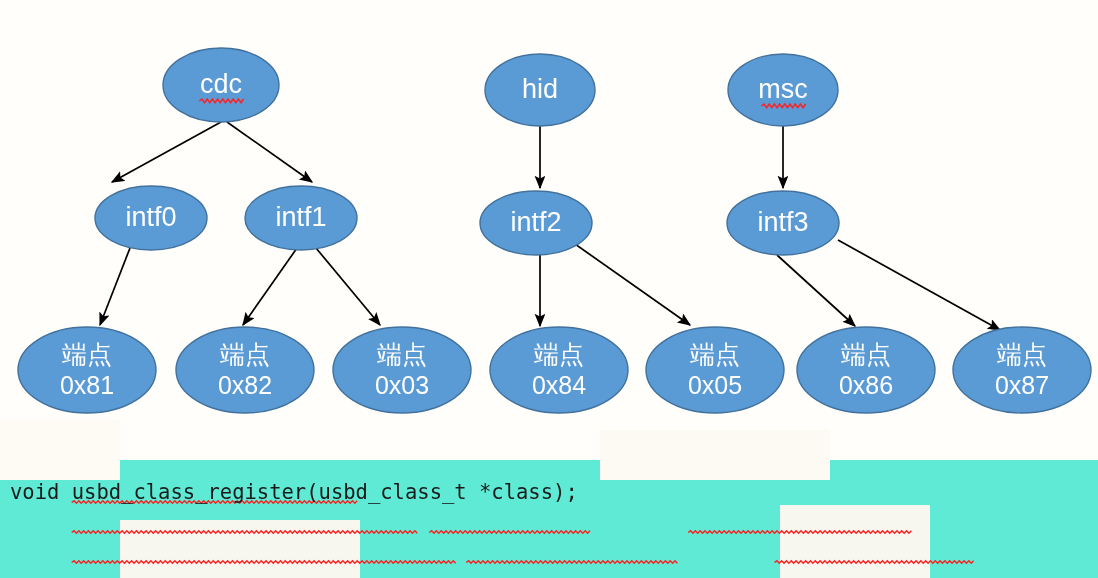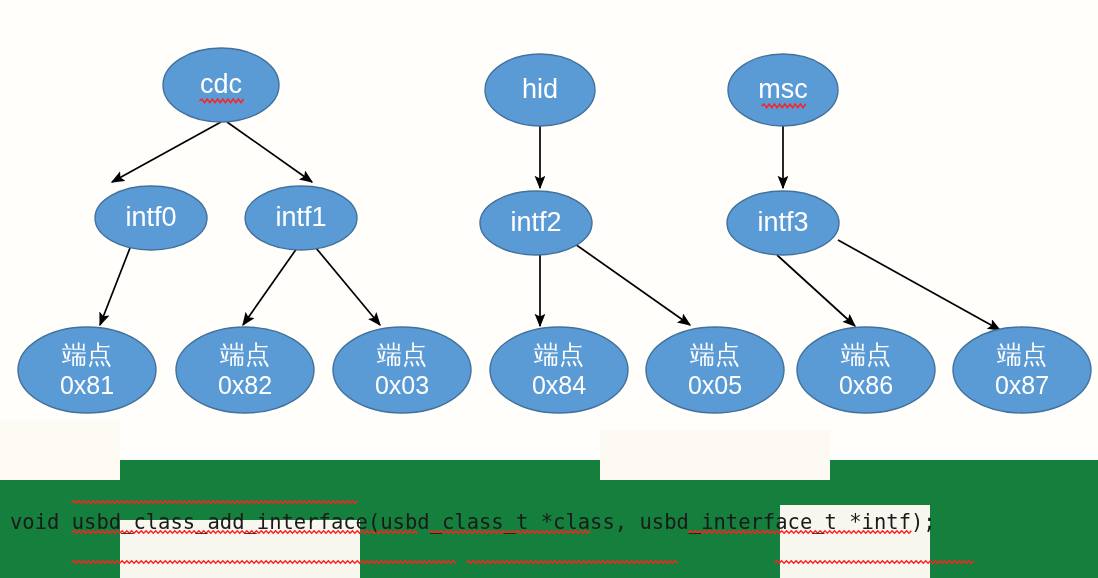--- a/index.html
+++ b/index.html
@@ -4,21 +4,21 @@
 <style>
   html, body {
     margin: 0;
     padding: 0;
     background: #ffffff;
   }
   #page {
     position: relative;
     width: 1098px;
     height: 578px;
-    background: #15803d;
+    background: #5eead4;
     overflow: hidden;
     font-family: "Liberation Sans", sans-serif;
   }
   
   .tint {
     position: absolute;
     pointer-events: none;
   }
   #tint-a { left: 0;    top: 0;   width: 1098px; height: 460px; background: #fffefb; }
   #tint-b { left: 0;    top: 420px; width: 120px; height: 60px;  background: #fdfbf4; }
@@ -190,23 +190,23 @@
         <g>
           <ellipse cx="1022" cy="370" rx="69" ry="43" class="node-ellipse" fill="url(#nodeGrad)"></ellipse>
           <text x="1022" y="356" class="node-label small">端点</text>
           <text x="1022" y="387" class="node-label small">0x87</text>
         </g>
       </g>
   </svg>
 
   <div id="code-block"><div class="code-line"><svg class="code-squiggles" width="1080" height="30">
           <path d="M61.65,25.5 L64.05,23.8 L66.45,26.2 L68.85000000000001,23.8 L71.25000000000001,26.2 L73.65000000000002,23.8 L76.05000000000003,26.2 L78.45000000000003,23.8 L80.85000000000004,26.2 L83.25000000000004,23.8 L85.65000000000005,26.2 L88.05000000000005,23.8 L90.45000000000006,26.2 L92.85000000000007,23.8 L95.25000000000007,26.2 L97.65000000000008,23.8 L100.05000000000008,26.2 L102.45000000000009,23.8 L104.8500000000001,26.2 L107.2500000000001,23.8 L109.6500000000001,26.2 L112.05000000000011,23.8 L114.45000000000012,26.2 L116.85000000000012,23.8 L119.25000000000013,26.2 L121.65000000000013,23.8 L124.05000000000014,26.2 L126.45000000000014,23.8 L128.85000000000014,26.2 L131.25000000000014,23.8 L133.65000000000015,26.2 L136.05000000000015,23.8 L138.45000000000016,26.2 L140.85000000000016,23.8 L143.25000000000017,26.2 L145.65000000000018,23.8 L148.05000000000018,26.2 L150.4500000000002,23.8 L152.8500000000002,26.2 L155.2500000000002,23.8 L157.6500000000002,26.2 L160.0500000000002,23.8 L162.45000000000022,26.2 L164.85000000000022,23.8 L167.25000000000023,26.2 L169.65000000000023,23.8 L172.05000000000024,26.2 L174.45000000000024,23.8 L176.85000000000025,26.2 L179.25000000000026,23.8 L181.65000000000026,26.2 L184.05000000000027,23.8 L186.45000000000027,26.2 L188.85000000000028,23.8 L191.25000000000028,26.2 L193.6500000000003,23.8 L196.0500000000003,26.2 L198.4500000000003,23.8 L200.8500000000003,26.2 L203.2500000000003,23.8 L205.65000000000032,26.2 L208.05000000000032,23.8 L210.45000000000033,26.2 L212.85000000000034,23.8 L215.25000000000034,26.2 L217.65000000000035,23.8 L220.05000000000035,26.2 L222.45000000000036,23.8 L224.85000000000036,26.2 L227.25000000000037,23.8 L229.65000000000038,26.2 L232.05000000000038,23.8 L234.4500000000004,26.2 L236.8500000000004,23.8 L239.2500000000004,26.2 L241.6500000000004,23.8 L244.0500000000004,26.2 L246.45000000000041,23.8 L248.85000000000042,26.2 L251.25000000000043,23.8 L253.65000000000043,26.2 L256.0500000000004,23.8 L258.4500000000004,26.2 L260.85000000000036,23.8 L263.25000000000034,26.2 L265.6500000000003,23.8 L268.0500000000003,26.2 L270.4500000000003,23.8 L272.85000000000025,26.2 L275.2500000000002,23.8 L277.6500000000002,26.2 L280.0500000000002,23.8 L282.45000000000016,26.2 L284.85000000000014,23.8 L287.2500000000001,26.2 L289.6500000000001,23.8 L292.05000000000007,26.2 L294.45000000000005,23.8 L296.85,26.2 L299.25,23.8 L301.65,26.2 L304.04999999999995,23.8 L306.44999999999993,26.2 L308.8499999999999,23.8 L311.2499999999999,26.2 L313.64999999999986,23.8 L316.04999999999984,26.2 L318.4499999999998,23.8 L320.8499999999998,26.2 L323.2499999999998,23.8 L325.64999999999975,26.2 L328.0499999999997,23.8 L330.4499999999997,26.2 L332.8499999999997,23.8 L335.24999999999966,26.2 L337.64999999999964,23.8 L340.0499999999996,26.2 L342.4499999999996,23.8 L344.84999999999957,26.2 L347.24999999999955,23.8" class="squiggle"></path>
-        </svg></div><div class="code-line"><svg class="code-squiggles" width="1080" height="30">
+        </svg><span class="code-text">void usbd_class_register(usbd_class_t *class);</span></div><div class="code-line"><svg class="code-squiggles" width="1080" height="30">
           <path d="M61.65,25.5 L64.05,23.8 L66.45,26.2 L68.85000000000001,23.8 L71.25000000000001,26.2 L73.65000000000002,23.8 L76.05000000000003,26.2 L78.45000000000003,23.8 L80.85000000000004,26.2 L83.25000000000004,23.8 L85.65000000000005,26.2 L88.05000000000005,23.8 L90.45000000000006,26.2 L92.85000000000007,23.8 L95.25000000000007,26.2 L97.65000000000008,23.8 L100.05000000000008,26.2 L102.45000000000009,23.8 L104.8500000000001,26.2 L107.2500000000001,23.8 L109.6500000000001,26.2 L112.05000000000011,23.8 L114.45000000000012,26.2 L116.85000000000012,23.8 L119.25000000000013,26.2 L121.65000000000013,23.8 L124.05000000000014,26.2 L126.45000000000014,23.8 L128.85000000000014,26.2 L131.25000000000014,23.8 L133.65000000000015,26.2 L136.05000000000015,23.8 L138.45000000000016,26.2 L140.85000000000016,23.8 L143.25000000000017,26.2 L145.65000000000018,23.8 L148.05000000000018,26.2 L150.4500000000002,23.8 L152.8500000000002,26.2 L155.2500000000002,23.8 L157.6500000000002,26.2 L160.0500000000002,23.8 L162.45000000000022,26.2 L164.85000000000022,23.8 L167.25000000000023,26.2 L169.65000000000023,23.8 L172.05000000000024,26.2 L174.45000000000024,23.8 L176.85000000000025,26.2 L179.25000000000026,23.8 L181.65000000000026,26.2 L184.05000000000027,23.8 L186.45000000000027,26.2 L188.85000000000028,23.8 L191.25000000000028,26.2 L193.6500000000003,23.8 L196.0500000000003,26.2 L198.4500000000003,23.8 L200.8500000000003,26.2 L203.2500000000003,23.8 L205.65000000000032,26.2 L208.05000000000032,23.8 L210.45000000000033,26.2 L212.85000000000034,23.8 L215.25000000000034,26.2 L217.65000000000035,23.8 L220.05000000000035,26.2 L222.45000000000036,23.8 L224.85000000000036,26.2 L227.25000000000037,23.8 L229.65000000000038,26.2 L232.05000000000038,23.8 L234.4500000000004,26.2 L236.8500000000004,23.8 L239.2500000000004,26.2 L241.6500000000004,23.8 L244.0500000000004,26.2 L246.45000000000041,23.8 L248.85000000000042,26.2 L251.25000000000043,23.8 L253.65000000000043,26.2 L256.0500000000004,23.8 L258.4500000000004,26.2 L260.85000000000036,23.8 L263.25000000000034,26.2 L265.6500000000003,23.8 L268.0500000000003,26.2 L270.4500000000003,23.8 L272.85000000000025,26.2 L275.2500000000002,23.8 L277.6500000000002,26.2 L280.0500000000002,23.8 L282.45000000000016,26.2 L284.85000000000014,23.8 L287.2500000000001,26.2 L289.6500000000001,23.8 L292.05000000000007,26.2 L294.45000000000005,23.8 L296.85,26.2 L299.25,23.8 L301.65,26.2 L304.04999999999995,23.8 L306.44999999999993,26.2 L308.8499999999999,23.8 L311.2499999999999,26.2 L313.64999999999986,23.8 L316.04999999999984,26.2 L318.4499999999998,23.8 L320.8499999999998,26.2 L323.2499999999998,23.8 L325.64999999999975,26.2 L328.0499999999997,23.8 L330.4499999999997,26.2 L332.8499999999997,23.8 L335.24999999999966,26.2 L337.64999999999964,23.8 L340.0499999999996,26.2 L342.4499999999996,23.8 L344.84999999999957,26.2 L347.24999999999955,23.8 L349.6499999999995,26.2 L352.0499999999995,23.8 L354.4499999999995,26.2 L356.84999999999945,23.8 L359.24999999999943,26.2 L361.6499999999994,23.8 L364.0499999999994,26.2 L366.44999999999936,23.8 L368.84999999999934,26.2 L371.2499999999993,23.8 L373.6499999999993,26.2 L376.0499999999993,23.8 L378.44999999999925,26.2 L380.8499999999992,23.8 L383.2499999999992,26.2 L385.6499999999992,23.8 L388.04999999999916,26.2 L390.44999999999914,23.8 L392.8499999999991,26.2 L395.2499999999991,23.8 L397.64999999999907,26.2 L400.04999999999905,23.8 L402.449999999999,26.2 L404.849999999999,23.8 L407.249999999999,26.2" class="squiggle"></path>
           <path d="M419.22,25.5 L421.62,23.8 L424.02,26.2 L426.41999999999996,23.8 L428.81999999999994,26.2 L431.2199999999999,23.8 L433.6199999999999,26.2 L436.01999999999987,23.8 L438.41999999999985,26.2 L440.8199999999998,23.8 L443.2199999999998,26.2 L445.6199999999998,23.8 L448.01999999999975,26.2 L450.41999999999973,23.8 L452.8199999999997,26.2 L455.2199999999997,23.8 L457.61999999999966,26.2 L460.01999999999964,23.8 L462.4199999999996,26.2 L464.8199999999996,23.8 L467.2199999999996,26.2 L469.61999999999955,23.8 L472.0199999999995,26.2 L474.4199999999995,23.8 L476.8199999999995,26.2 L479.21999999999946,23.8 L481.61999999999944,26.2 L484.0199999999994,23.8 L486.4199999999994,26.2 L488.81999999999937,23.8 L491.21999999999935,26.2 L493.6199999999993,23.8 L496.0199999999993,26.2 L498.4199999999993,23.8 L500.81999999999925,26.2 L503.21999999999923,23.8 L505.6199999999992,26.2 L508.0199999999992,23.8 L510.41999999999916,26.2 L512.8199999999991,23.8 L515.2199999999991,26.2 L517.6199999999991,23.8 L520.0199999999991,26.2 L522.419999999999,23.8 L524.819999999999,26.2 L527.219999999999,23.8 L529.619999999999,26.2 L532.019999999999,23.8 L534.4199999999989,26.2 L536.8199999999989,23.8 L539.2199999999989,26.2 L541.6199999999989,23.8 L544.0199999999988,26.2 L546.4199999999988,23.8 L548.8199999999988,26.2 L551.2199999999988,23.8 L553.6199999999988,26.2 L556.0199999999987,23.8 L558.4199999999987,26.2 L560.8199999999987,23.8 L563.2199999999987,26.2 L565.6199999999986,23.8 L568.0199999999986,26.2 L570.4199999999986,23.8 L572.8199999999986,26.2 L575.2199999999985,23.8 L577.6199999999985,26.2 L580.0199999999985,23.8" class="squiggle"></path>
           <path d="M678.15,25.5 L680.55,23.8 L682.9499999999999,26.2 L685.3499999999999,23.8 L687.7499999999999,26.2 L690.1499999999999,23.8 L692.5499999999998,26.2 L694.9499999999998,23.8 L697.3499999999998,26.2 L699.7499999999998,23.8 L702.1499999999997,26.2 L704.5499999999997,23.8 L706.9499999999997,26.2 L709.3499999999997,23.8 L711.7499999999997,26.2 L714.1499999999996,23.8 L716.5499999999996,26.2 L718.9499999999996,23.8 L721.3499999999996,26.2 L723.7499999999995,23.8 L726.1499999999995,26.2 L728.5499999999995,23.8 L730.9499999999995,26.2 L733.3499999999995,23.8 L735.7499999999994,26.2 L738.1499999999994,23.8 L740.5499999999994,26.2 L742.9499999999994,23.8 L745.3499999999993,26.2 L747.7499999999993,23.8 L750.1499999999993,26.2 L752.5499999999993,23.8 L754.9499999999992,26.2 L757.3499999999992,23.8 L759.7499999999992,26.2 L762.1499999999992,23.8 L764.5499999999992,26.2 L766.9499999999991,23.8 L769.3499999999991,26.2 L771.7499999999991,23.8 L774.1499999999991,26.2 L776.549999999999,23.8 L778.949999999999,26.2 L781.349999999999,23.8 L783.749999999999,26.2 L786.149999999999,23.8 L788.5499999999989,26.2 L790.9499999999989,23.8 L793.3499999999989,26.2 L795.7499999999989,23.8 L798.1499999999988,26.2 L800.5499999999988,23.8 L802.9499999999988,26.2 L805.3499999999988,23.8 L807.7499999999987,26.2 L810.1499999999987,23.8 L812.5499999999987,26.2 L814.9499999999987,23.8 L817.3499999999987,26.2 L819.7499999999986,23.8 L822.1499999999986,26.2 L824.5499999999986,23.8 L826.9499999999986,26.2 L829.3499999999985,23.8 L831.7499999999985,26.2 L834.1499999999985,23.8 L836.5499999999985,26.2 L838.9499999999985,23.8 L841.3499999999984,26.2 L843.7499999999984,23.8 L846.1499999999984,26.2 L848.5499999999984,23.8 L850.9499999999983,26.2 L853.3499999999983,23.8 L855.7499999999983,26.2 L858.1499999999983,23.8 L860.5499999999982,26.2 L862.9499999999982,23.8 L865.3499999999982,26.2 L867.7499999999982,23.8 L870.1499999999982,26.2 L872.5499999999981,23.8 L874.9499999999981,26.2 L877.3499999999981,23.8 L879.7499999999981,26.2 L882.149999999998,23.8 L884.549999999998,26.2 L886.949999999998,23.8 L889.349999999998,26.2 L891.749999999998,23.8 L894.1499999999979,26.2 L896.5499999999979,23.8 L898.9499999999979,26.2 L901.3499999999979,23.8" class="squiggle"></path>
-        </svg><span class="code-text">void usbd_class_add_interface(usbd_class_t *class, usbd_interface_t *intf);</span></div><div class="code-line"><svg class="code-squiggles" width="1080" height="30">
+        </svg></div><div class="code-line"><svg class="code-squiggles" width="1080" height="30">
           <path d="M61.65,25.5 L64.05,23.8 L66.45,26.2 L68.85000000000001,23.8 L71.25000000000001,26.2 L73.65000000000002,23.8 L76.05000000000003,26.2 L78.45000000000003,23.8 L80.85000000000004,26.2 L83.25000000000004,23.8 L85.65000000000005,26.2 L88.05000000000005,23.8 L90.45000000000006,26.2 L92.85000000000007,23.8 L95.25000000000007,26.2 L97.65000000000008,23.8 L100.05000000000008,26.2 L102.45000000000009,23.8 L104.8500000000001,26.2 L107.2500000000001,23.8 L109.6500000000001,26.2 L112.05000000000011,23.8 L114.45000000000012,26.2 L116.85000000000012,23.8 L119.25000000000013,26.2 L121.65000000000013,23.8 L124.05000000000014,26.2 L126.45000000000014,23.8 L128.85000000000014,26.2 L131.25000000000014,23.8 L133.65000000000015,26.2 L136.05000000000015,23.8 L138.45000000000016,26.2 L140.85000000000016,23.8 L143.25000000000017,26.2 L145.65000000000018,23.8 L148.05000000000018,26.2 L150.4500000000002,23.8 L152.8500000000002,26.2 L155.2500000000002,23.8 L157.6500000000002,26.2 L160.0500000000002,23.8 L162.45000000000022,26.2 L164.85000000000022,23.8 L167.25000000000023,26.2 L169.65000000000023,23.8 L172.05000000000024,26.2 L174.45000000000024,23.8 L176.85000000000025,26.2 L179.25000000000026,23.8 L181.65000000000026,26.2 L184.05000000000027,23.8 L186.45000000000027,26.2 L188.85000000000028,23.8 L191.25000000000028,26.2 L193.6500000000003,23.8 L196.0500000000003,26.2 L198.4500000000003,23.8 L200.8500000000003,26.2 L203.2500000000003,23.8 L205.65000000000032,26.2 L208.05000000000032,23.8 L210.45000000000033,26.2 L212.85000000000034,23.8 L215.25000000000034,26.2 L217.65000000000035,23.8 L220.05000000000035,26.2 L222.45000000000036,23.8 L224.85000000000036,26.2 L227.25000000000037,23.8 L229.65000000000038,26.2 L232.05000000000038,23.8 L234.4500000000004,26.2 L236.8500000000004,23.8 L239.2500000000004,26.2 L241.6500000000004,23.8 L244.0500000000004,26.2 L246.45000000000041,23.8 L248.85000000000042,26.2 L251.25000000000043,23.8 L253.65000000000043,26.2 L256.0500000000004,23.8 L258.4500000000004,26.2 L260.85000000000036,23.8 L263.25000000000034,26.2 L265.6500000000003,23.8 L268.0500000000003,26.2 L270.4500000000003,23.8 L272.85000000000025,26.2 L275.2500000000002,23.8 L277.6500000000002,26.2 L280.0500000000002,23.8 L282.45000000000016,26.2 L284.85000000000014,23.8 L287.2500000000001,26.2 L289.6500000000001,23.8 L292.05000000000007,26.2 L294.45000000000005,23.8 L296.85,26.2 L299.25,23.8 L301.65,26.2 L304.04999999999995,23.8 L306.44999999999993,26.2 L308.8499999999999,23.8 L311.2499999999999,26.2 L313.64999999999986,23.8 L316.04999999999984,26.2 L318.4499999999998,23.8 L320.8499999999998,26.2 L323.2499999999998,23.8 L325.64999999999975,26.2 L328.0499999999997,23.8 L330.4499999999997,26.2 L332.8499999999997,23.8 L335.24999999999966,26.2 L337.64999999999964,23.8 L340.0499999999996,26.2 L342.4499999999996,23.8 L344.84999999999957,26.2 L347.24999999999955,23.8 L349.6499999999995,26.2 L352.0499999999995,23.8 L354.4499999999995,26.2 L356.84999999999945,23.8 L359.24999999999943,26.2 L361.6499999999994,23.8 L364.0499999999994,26.2 L366.44999999999936,23.8 L368.84999999999934,26.2 L371.2499999999993,23.8 L373.6499999999993,26.2 L376.0499999999993,23.8 L378.44999999999925,26.2 L380.8499999999992,23.8 L383.2499999999992,26.2 L385.6499999999992,23.8 L388.04999999999916,26.2 L390.44999999999914,23.8 L392.8499999999991,26.2 L395.2499999999991,23.8 L397.64999999999907,26.2 L400.04999999999905,23.8 L402.449999999999,26.2 L404.849999999999,23.8 L407.249999999999,26.2 L409.64999999999895,23.8 L412.04999999999893,26.2 L414.4499999999989,23.8 L416.8499999999989,26.2 L419.24999999999886,23.8 L421.64999999999884,26.2 L424.0499999999988,23.8 L426.4499999999988,26.2 L428.8499999999988,23.8 L431.24999999999875,26.2 L433.6499999999987,23.8 L436.0499999999987,26.2 L438.4499999999987,23.8 L440.84999999999866,26.2 L443.24999999999864,23.8 L445.6499999999986,26.2" class="squiggle"></path>
           <path d="M456.21,25.5 L458.60999999999996,23.8 L461.00999999999993,26.2 L463.4099999999999,23.8 L465.8099999999999,26.2 L468.20999999999987,23.8 L470.60999999999984,26.2 L473.0099999999998,23.8 L475.4099999999998,26.2 L477.8099999999998,23.8 L480.20999999999975,26.2 L482.60999999999973,23.8 L485.0099999999997,26.2 L487.4099999999997,23.8 L489.80999999999966,26.2 L492.20999999999964,23.8 L494.6099999999996,26.2 L497.0099999999996,23.8 L499.40999999999957,26.2 L501.80999999999955,23.8 L504.2099999999995,26.2 L506.6099999999995,23.8 L509.0099999999995,26.2 L511.40999999999946,23.8 L513.8099999999995,26.2 L516.2099999999995,23.8 L518.6099999999994,26.2 L521.0099999999994,23.8 L523.4099999999994,26.2 L525.8099999999994,23.8 L528.2099999999994,26.2 L530.6099999999993,23.8 L533.0099999999993,26.2 L535.4099999999993,23.8 L537.8099999999993,26.2 L540.2099999999992,23.8 L542.6099999999992,26.2 L545.0099999999992,23.8 L547.4099999999992,26.2 L549.8099999999991,23.8 L552.2099999999991,26.2 L554.6099999999991,23.8 L557.0099999999991,26.2 L559.4099999999991,23.8 L561.809999999999,26.2 L564.209999999999,23.8 L566.609999999999,26.2 L569.009999999999,23.8 L571.409999999999,26.2 L573.8099999999989,23.8 L576.2099999999989,26.2 L578.6099999999989,23.8 L581.0099999999989,26.2 L583.4099999999988,23.8 L585.8099999999988,26.2 L588.2099999999988,23.8 L590.6099999999988,26.2 L593.0099999999987,23.8 L595.4099999999987,26.2 L597.8099999999987,23.8 L600.2099999999987,26.2 L602.6099999999986,23.8 L605.0099999999986,26.2 L607.4099999999986,23.8 L609.8099999999986,26.2 L612.2099999999986,23.8 L614.6099999999985,26.2 L617.0099999999985,23.8 L619.4099999999985,26.2 L621.8099999999985,23.8 L624.2099999999984,26.2 L626.6099999999984,23.8 L629.0099999999984,26.2 L631.4099999999984,23.8 L633.8099999999984,26.2 L636.2099999999983,23.8 L638.6099999999983,26.2 L641.0099999999983,23.8 L643.4099999999983,26.2 L645.8099999999982,23.8 L648.2099999999982,26.2 L650.6099999999982,23.8 L653.0099999999982,26.2 L655.4099999999981,23.8 L657.8099999999981,26.2 L660.2099999999981,23.8 L662.6099999999981,26.2 L665.0099999999981,23.8 L667.409999999998,26.2" class="squiggle"></path>
           <path d="M764.46,25.5 L766.86,23.8 L769.26,26.2 L771.66,23.8 L774.06,26.2 L776.4599999999999,23.8 L778.8599999999999,26.2 L781.2599999999999,23.8 L783.6599999999999,26.2 L786.0599999999998,23.8 L788.4599999999998,26.2 L790.8599999999998,23.8 L793.2599999999998,26.2 L795.6599999999997,23.8 L798.0599999999997,26.2 L800.4599999999997,23.8 L802.8599999999997,26.2 L805.2599999999996,23.8 L807.6599999999996,26.2 L810.0599999999996,23.8 L812.4599999999996,26.2 L814.8599999999996,23.8 L817.2599999999995,26.2 L819.6599999999995,23.8 L822.0599999999995,26.2 L824.4599999999995,23.8 L826.8599999999994,26.2 L829.2599999999994,23.8 L831.6599999999994,26.2 L834.0599999999994,23.8 L836.4599999999994,26.2 L838.8599999999993,23.8 L841.2599999999993,26.2 L843.6599999999993,23.8 L846.0599999999993,26.2 L848.4599999999992,23.8 L850.8599999999992,26.2 L853.2599999999992,23.8 L855.6599999999992,26.2 L858.0599999999991,23.8 L860.4599999999991,26.2 L862.8599999999991,23.8 L865.2599999999991,26.2 L867.6599999999991,23.8 L870.059999999999,26.2 L872.459999999999,23.8 L874.859999999999,26.2 L877.259999999999,23.8 L879.659999999999,26.2 L882.0599999999989,23.8 L884.4599999999989,26.2 L886.8599999999989,23.8 L889.2599999999989,26.2 L891.6599999999988,23.8 L894.0599999999988,26.2 L896.4599999999988,23.8 L898.8599999999988,26.2 L901.2599999999987,23.8 L903.6599999999987,26.2 L906.0599999999987,23.8 L908.4599999999987,26.2 L910.8599999999986,23.8 L913.2599999999986,26.2 L915.6599999999986,23.8 L918.0599999999986,26.2 L920.4599999999986,23.8 L922.8599999999985,26.2 L925.2599999999985,23.8 L927.6599999999985,26.2 L930.0599999999985,23.8 L932.4599999999984,26.2 L934.8599999999984,23.8 L937.2599999999984,26.2 L939.6599999999984,23.8 L942.0599999999984,26.2 L944.4599999999983,23.8 L946.8599999999983,26.2 L949.2599999999983,23.8 L951.6599999999983,26.2 L954.0599999999982,23.8 L956.4599999999982,26.2 L958.8599999999982,23.8 L961.2599999999982,26.2 L963.6599999999981,23.8" class="squiggle"></path>
         </svg></div></div>
 
 </div>
 
 </body></html>

